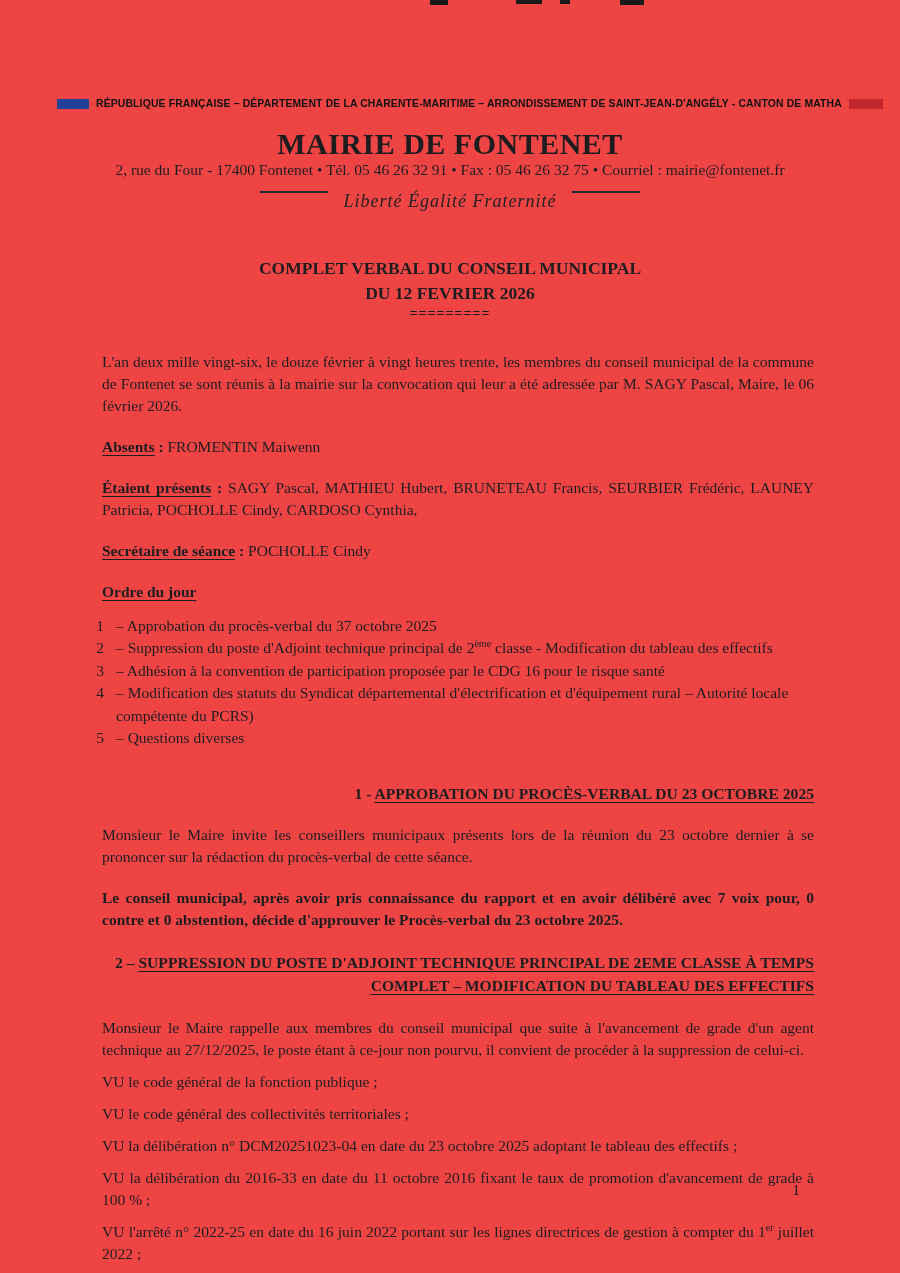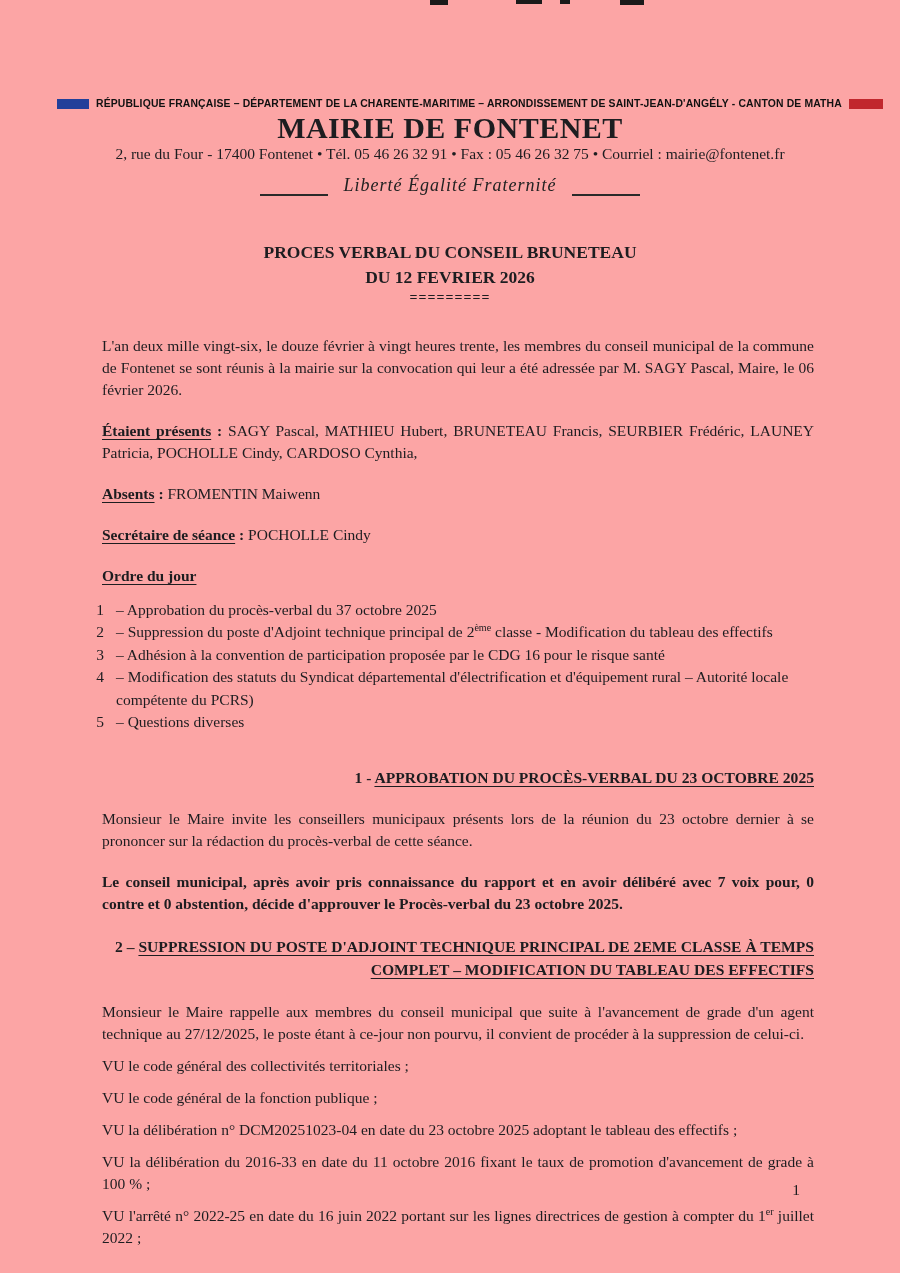--- a/index.html
+++ b/index.html
@@ -1,38 +1,38 @@
 <!DOCTYPE html>
 <html><head>
 <meta charset="utf-8">
 <style>
   * { margin:0; padding:0; box-sizing:border-box; }
   html,body { background:#e9e9e7; }
   body { font-family:"Liberation Serif", serif; }
   .page {
     position:relative; width:900px; height:1273px; margin:0 auto;
-    background:#fca5a5; color:#1d1d20; overflow:hidden;
+    background:#ef4444; color:#1d1d20; overflow:hidden;
     box-shadow:0 0 4px rgba(0,0,0,.15);
   }
   .scan-mark { position:absolute; background:#1a1a1a; top:0; }
   .content { padding:0 86px; }
 
   
   .banner { display:flex; align-items:center; gap:7px; margin:98px 57px 0; }
   .flag { height:10px; flex:none; }
   .flag-blue { width:32px; }
   .flag-red  { width:34px; }
   .banner-text {
     flex:1; text-align:center; white-space:nowrap;
     font-family:"Liberation Sans", sans-serif;
     font-size:10.4px; font-weight:bold; letter-spacing:.15px; color:#111;
   }
-  .mairie-title { text-align:center; font-size:30px; font-weight:bold; letter-spacing:.5px; margin-top:2px; }
+  .mairie-title { text-align:center; font-size:30px; font-weight:bold; letter-spacing:.5px; margin-top:18px; }
   .address { text-align:center; font-size:15.5px; margin-top:0; }
-  .motto { display:flex; align-items:flex-end; justify-content:center; gap:16px; margin-top:12px; }
+  .motto { display:flex; align-items:flex-start; justify-content:center; gap:16px; margin-top:12px; }
   .motto .rule { width:68px; height:2px; background:#2a2a2a; }
   .motto-text { font-style:italic; font-size:18px; letter-spacing:1px; color:#222; }
 
   
   .doc-title { text-align:center; margin-top:44px; font-weight:bold; font-size:17.5px; line-height:1.4; }
   .doc-title .eq { font-size:14px; letter-spacing:1px; line-height:1; margin-top:2px; }
 
   
   .para { font-size:15.5px; line-height:1.42; text-align:justify;margin-left:16px; }
   .mt-intro { margin-top:30px; }
@@ -75,30 +75,30 @@
 
   <div class="motto">
     <span class="rule"></span>
     <span class="motto-text">Liberté Égalité Fraternité</span>
     <span class="rule"></span>
   </div>
 
   <div class="content">
 
     <div class="doc-title">
-      <div>PROCES VERBAL DU CONSEIL BRUNETEAU</div>
+      <div>COMPLET VERBAL DU CONSEIL MUNICIPAL</div>
       <div>DU 12 FEVRIER 2026</div>
       <div class="eq">=========</div>
     </div>
 
     <p class="para mt-intro">L'an deux mille vingt-six, le douze février à vingt heures trente, les membres du conseil municipal de la commune de Fontenet se sont réunis à la mairie sur la convocation qui leur a été adressée par M. SAGY Pascal, Maire, le 06 février 2026.</p>
 
+    <p class="para mt"><span class="lbl">Absents</span><span class="colon"> : </span><span>FROMENTIN Maiwenn</span></p>
+
     <p class="para mt"><span class="lbl">Étaient présents</span><span class="colon"> : </span><span>SAGY Pascal, MATHIEU Hubert, BRUNETEAU Francis, SEURBIER Frédéric, LAUNEY Patricia, POCHOLLE Cindy, CARDOSO Cynthia,</span></p>
-
-    <p class="para mt"><span class="lbl">Absents</span><span class="colon"> : </span><span>FROMENTIN Maiwenn</span></p>
 
     <p class="para mt"><span class="lbl">Secrétaire de séance</span><span class="colon"> : </span><span>POCHOLLE Cindy</span></p>
 
     <p class="para mt"><span class="lbl">Ordre du jour</span></p>
 
     <div class="oj-list">
       <div class="oj-item">
         <span class="oj-num">1</span>
         <span class="oj-text"><span>– Approbation du procès-verbal du 37 octobre 2025</span><sup></sup><span></span></span>
       </div>
@@ -124,22 +124,22 @@
 
     <p class="para mt">Monsieur le Maire invite les conseillers municipaux présents lors de la réunion du 23 octobre dernier à se prononcer sur la rédaction du procès-verbal de cette séance.</p>
 
     <p class="para mt bold">Le conseil municipal, après avoir pris connaissance du rapport et en avoir délibéré avec 7 voix pour, 0 contre et 0 abstention, décide d'approuver le Procès-verbal du 23 octobre 2025.</p>
 
     <div class="section-h" style="margin-top:21px;"><span>2 – </span><span class="h-underline">SUPPRESSION DU POSTE D'ADJOINT TECHNIQUE PRINCIPAL DE 2EME CLASSE À TEMPS COMPLET – MODIFICATION DU TABLEAU DES EFFECTIFS</span></div>
 
     <p class="para mt">Monsieur le Maire rappelle aux membres du conseil municipal que suite à l'avancement de grade d'un agent technique au 27/12/2025, le poste étant à ce-jour non pourvu, il convient de procéder à la suppression de celui-ci.</p>
 
     <div>
+      <p class="para vu"><span>VU le code général de la fonction publique ;</span><sup></sup><span></span></p>
       <p class="para vu"><span>VU le code général des collectivités territoriales ;</span><sup></sup><span></span></p>
-      <p class="para vu"><span>VU le code général de la fonction publique ;</span><sup></sup><span></span></p>
       <p class="para vu"><span>VU la délibération n° DCM20251023-04 en date du 23 octobre 2025 adoptant le tableau des effectifs ;</span><sup></sup><span></span></p>
       <p class="para vu"><span>VU la délibération du 2016-33 en date du 11 octobre 2016 fixant le taux de promotion d'avancement de grade à 100 % ;</span><sup></sup><span></span></p>
       <p class="para vu"><span>VU l'arrêté n° 2022-25 en date du 16 juin 2022 portant sur les lignes directrices de gestion à compter du 1</span><sup>er</sup><span> juillet 2022 ;</span></p>
 
     </div>
 
   </div>
 
   <div class="page-number">1</div>
 </div>

